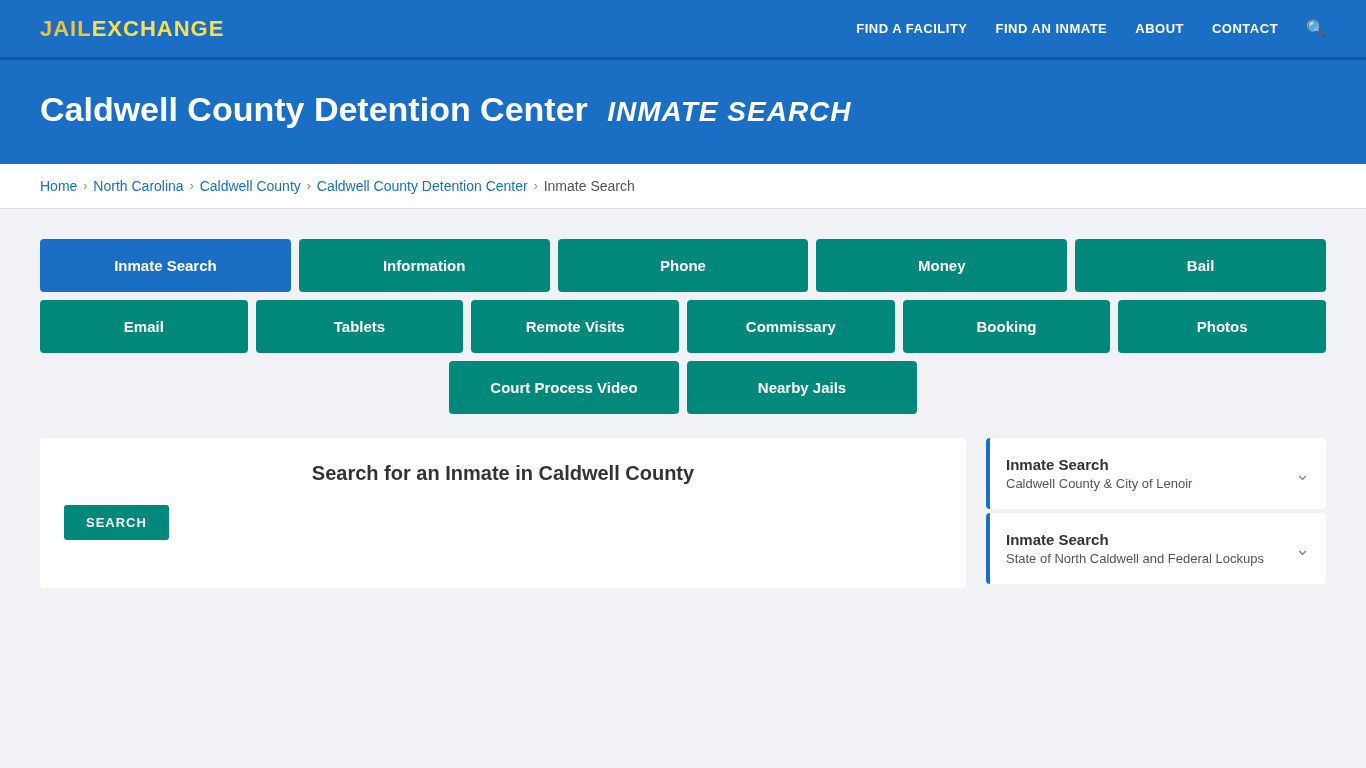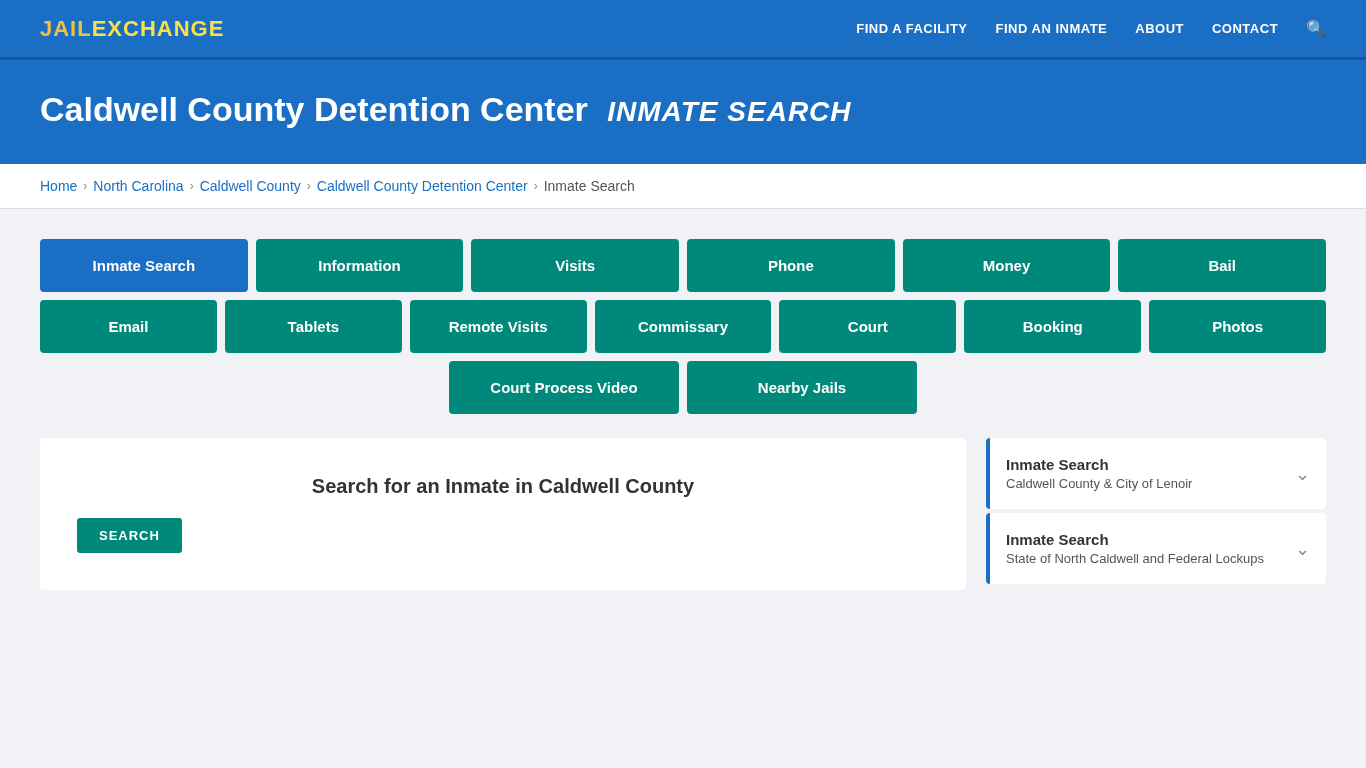--- a/index.html
+++ b/index.html
@@ -98,21 +98,21 @@
     }
 
     
     .content-area {
       display: flex;
       gap: 20px;
     }
     .search-panel {
       background: white;
       border-radius: 4px;
-      padding: 37px;
+      padding: 24px;
       flex: 1;
       min-width: 0;
     }
     .search-panel h2 {
       font-size: 20px;
       font-weight: 700;
       margin-bottom: 20px;
       text-align: center;
     }
     .search-fields {
@@ -215,31 +215,29 @@
     <span class="current">Inmate Search</span>
   </nav>
 </div>
 
 <main class="main">
 
   <div class="nav-buttons">
     <div class="nav-row">
       <button class="nav-btn active">Inmate Search</button>
       <button class="nav-btn">Information</button>
-      <button class="nav-btn">Visits</button>
       <button class="nav-btn">Phone</button>
       <button class="nav-btn">Money</button>
       <button class="nav-btn">Bail</button>
     </div>
     <div class="nav-row">
       <button class="nav-btn">Email</button>
       <button class="nav-btn">Tablets</button>
       <button class="nav-btn">Remote Visits</button>
       <button class="nav-btn">Commissary</button>
-      <button class="nav-btn">Court</button>
       <button class="nav-btn">Booking</button>
       <button class="nav-btn">Photos</button>
     </div>
     <div class="nav-row" style="justify-content: center;">
       <button class="nav-btn" style="flex: 0 0 calc((100% - 8px*6) / 7 * 2 + 8px); max-width: 230px;">Court Process Video</button>
       <button class="nav-btn" style="flex: 0 0 calc((100% - 8px*6) / 7 * 2 + 8px); max-width: 230px;">Nearby Jails</button>
     </div>
   </div>
 
   <div class="content-area">

